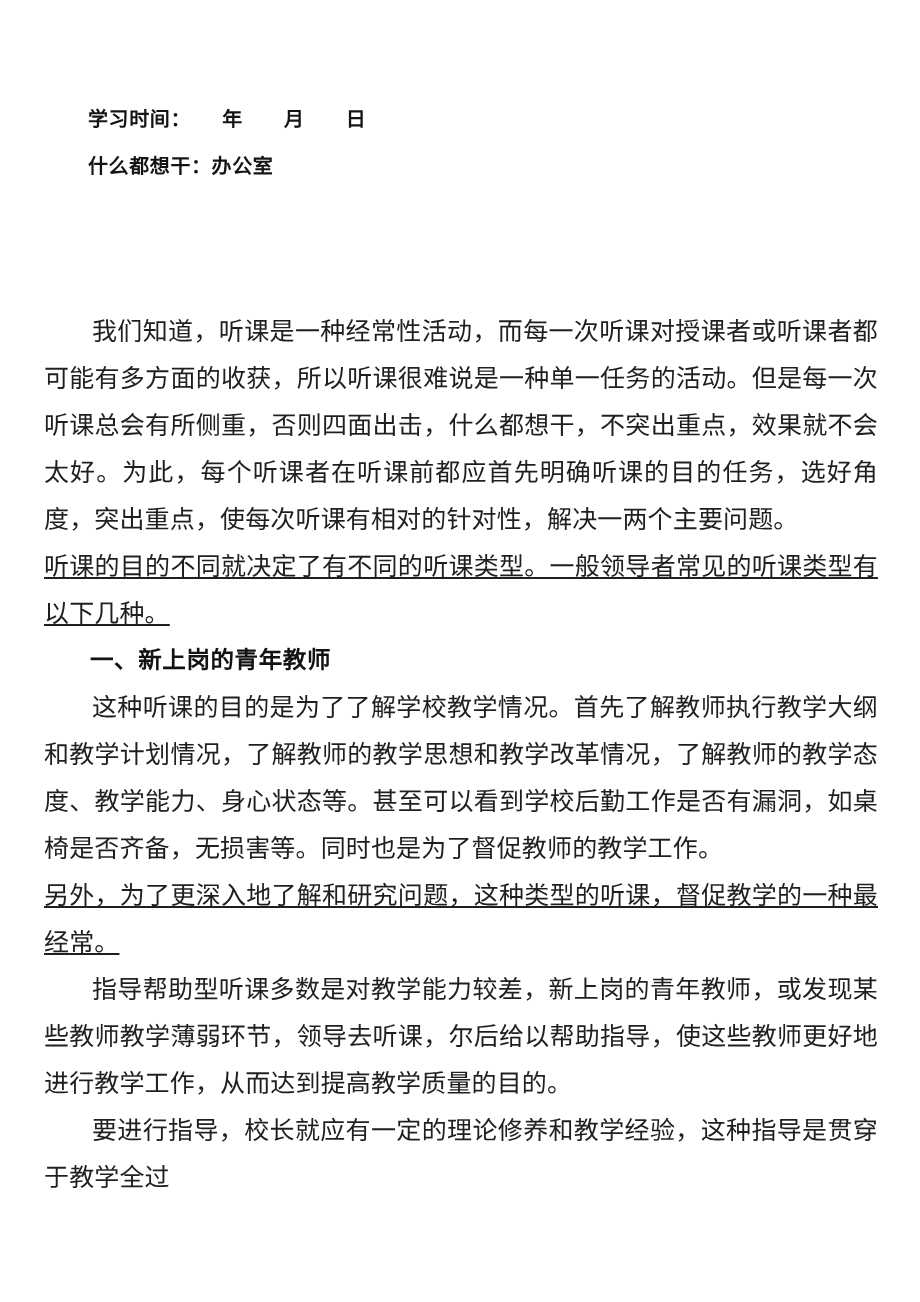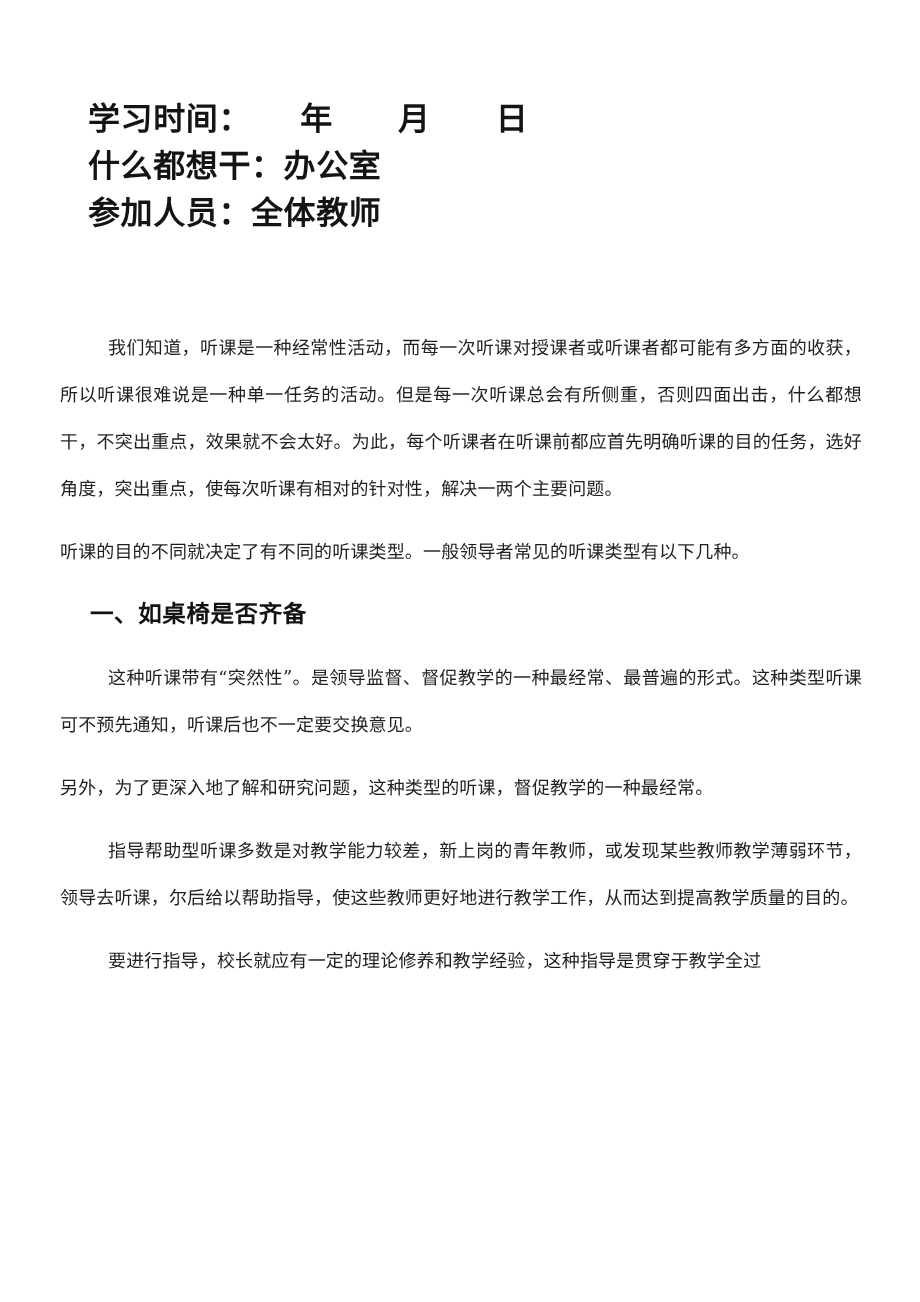--- a/index.html
+++ b/index.html
@@ -22,53 +22,54 @@
 
   
   .header-block {
     position: absolute;
     left: 44px;
     top: 96px;
     width: 834px;
   }
 
   .header-line {
-    font-size: 32px;
+    font-size: 20px;
     line-height: 47px;
     font-weight: 700;
     letter-spacing: 0.6px;
     white-space: pre;
     color: #141414;
     font-family: "DejaVu Sans", "Liberation Sans", sans-serif;
   }
 
   .header-line.indent-2 { padding-left: 44px; }
   .header-line.indent-1 { padding-left: 36px; }
 
   
   .body-block {
     position: absolute;
     left: 44px;
     top: 308px;
     width: 834px;
   }
 
   p.para {
-    margin: 16px;
-    font-size: 18px;
+    margin: 0;
+    font-size: 25px;
     line-height: 47px;
     text-align: justify;
     text-justify: inter-ideograph;
     text-indent: 48px;
     letter-spacing: 0.15px;
     color: #1f1f1f;
   }
 
   p.para.flush {
     text-indent: 0;
+    text-decoration: underline;
   }
 
   h2.section-heading {
     margin: 0;
     font-size: 23.5px;
     line-height: 47px;
     font-weight: 700;
     text-indent: 46px;
     letter-spacing: 0.6px;
     color: #121212;
@@ -76,33 +77,32 @@
   }
 </style>
 </head>
 <body>
 
 <div class="page">
 
   <div class="header-block">
     <div class="header-line indent-2">学习时间：　　年　　月　　日</div>
     <div class="header-line indent-2">什么都想干：办公室</div>
-    <div class="header-line indent-2">参加人员：全体教师</div>
   </div>
 
   <div class="body-block">
 
     <p class="para">我们知道，听课是一种经常性活动，而每一次听课对授课者或听课者都可能有多方面的收获，所以听课很难说是一种单一任务的活动。但是每一次听课总会有所侧重，否则四面出击，什么都想干，不突出重点，效果就不会太好。为此，每个听课者在听课前都应首先明确听课的目的任务，选好角度，突出重点，使每次听课有相对的针对性，解决一两个主要问题。</p>
 
     <p class="para flush">听课的目的不同就决定了有不同的听课类型。一般领导者常见的听课类型有以下几种。</p>
 
-    <h2 class="section-heading">一、如桌椅是否齐备</h2>
+    <h2 class="section-heading">一、新上岗的青年教师</h2>
 
+    <p class="para">这种听课的目的是为了了解学校教学情况。首先了解教师执行教学大纲和教学计划情况，了解教师的教学思想和教学改革情况，了解教师的教学态度、教学能力、身心状态等。甚至可以看到学校后勤工作是否有漏洞，如桌椅是否齐备，无损害等。同时也是为了督促教师的教学工作。</p>
 
-    <p class="para">这种听课带有“突然性”。是领导监督、督促教学的一种最经常、最普遍的形式。这种类型听课可不预先通知，听课后也不一定要交换意见。</p>
 
     <p class="para flush">另外，为了更深入地了解和研究问题，这种类型的听课，督促教学的一种最经常。</p>
 
 
     <p class="para">指导帮助型听课多数是对教学能力较差，新上岗的青年教师，或发现某些教师教学薄弱环节，领导去听课，尔后给以帮助指导，使这些教师更好地进行教学工作，从而达到提高教学质量的目的。</p>
 
     <p class="para">要进行指导，校长就应有一定的理论修养和教学经验，这种指导是贯穿于教学全过</p>
 
   </div>
 

